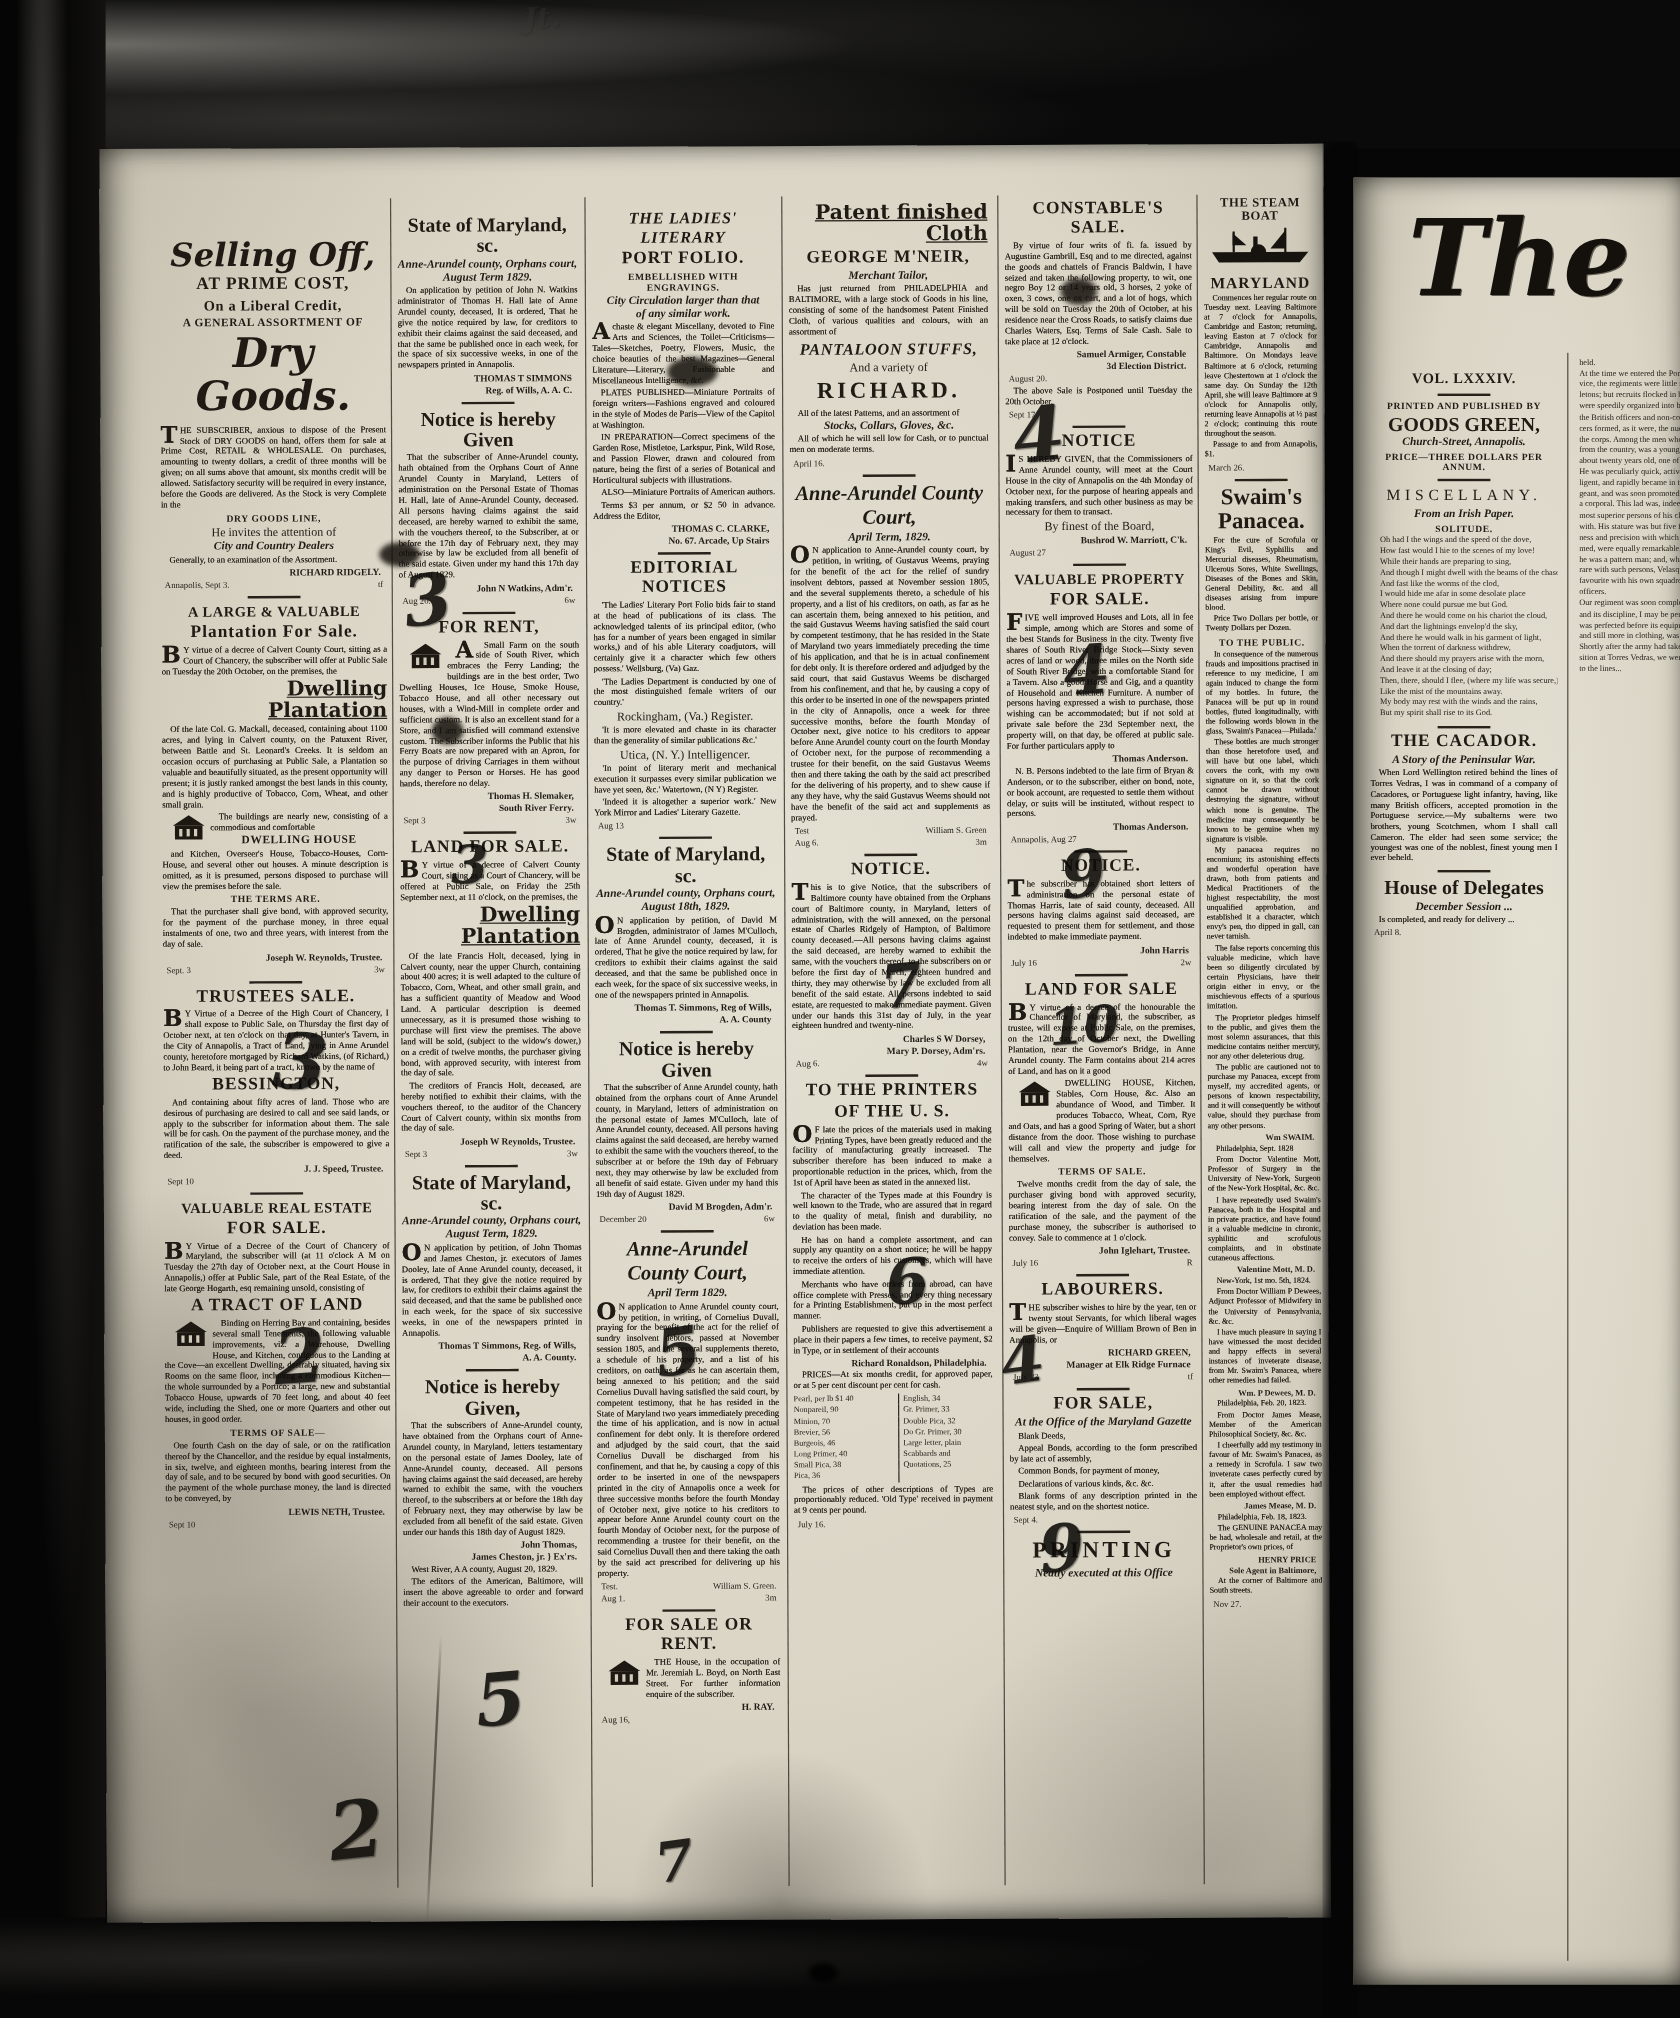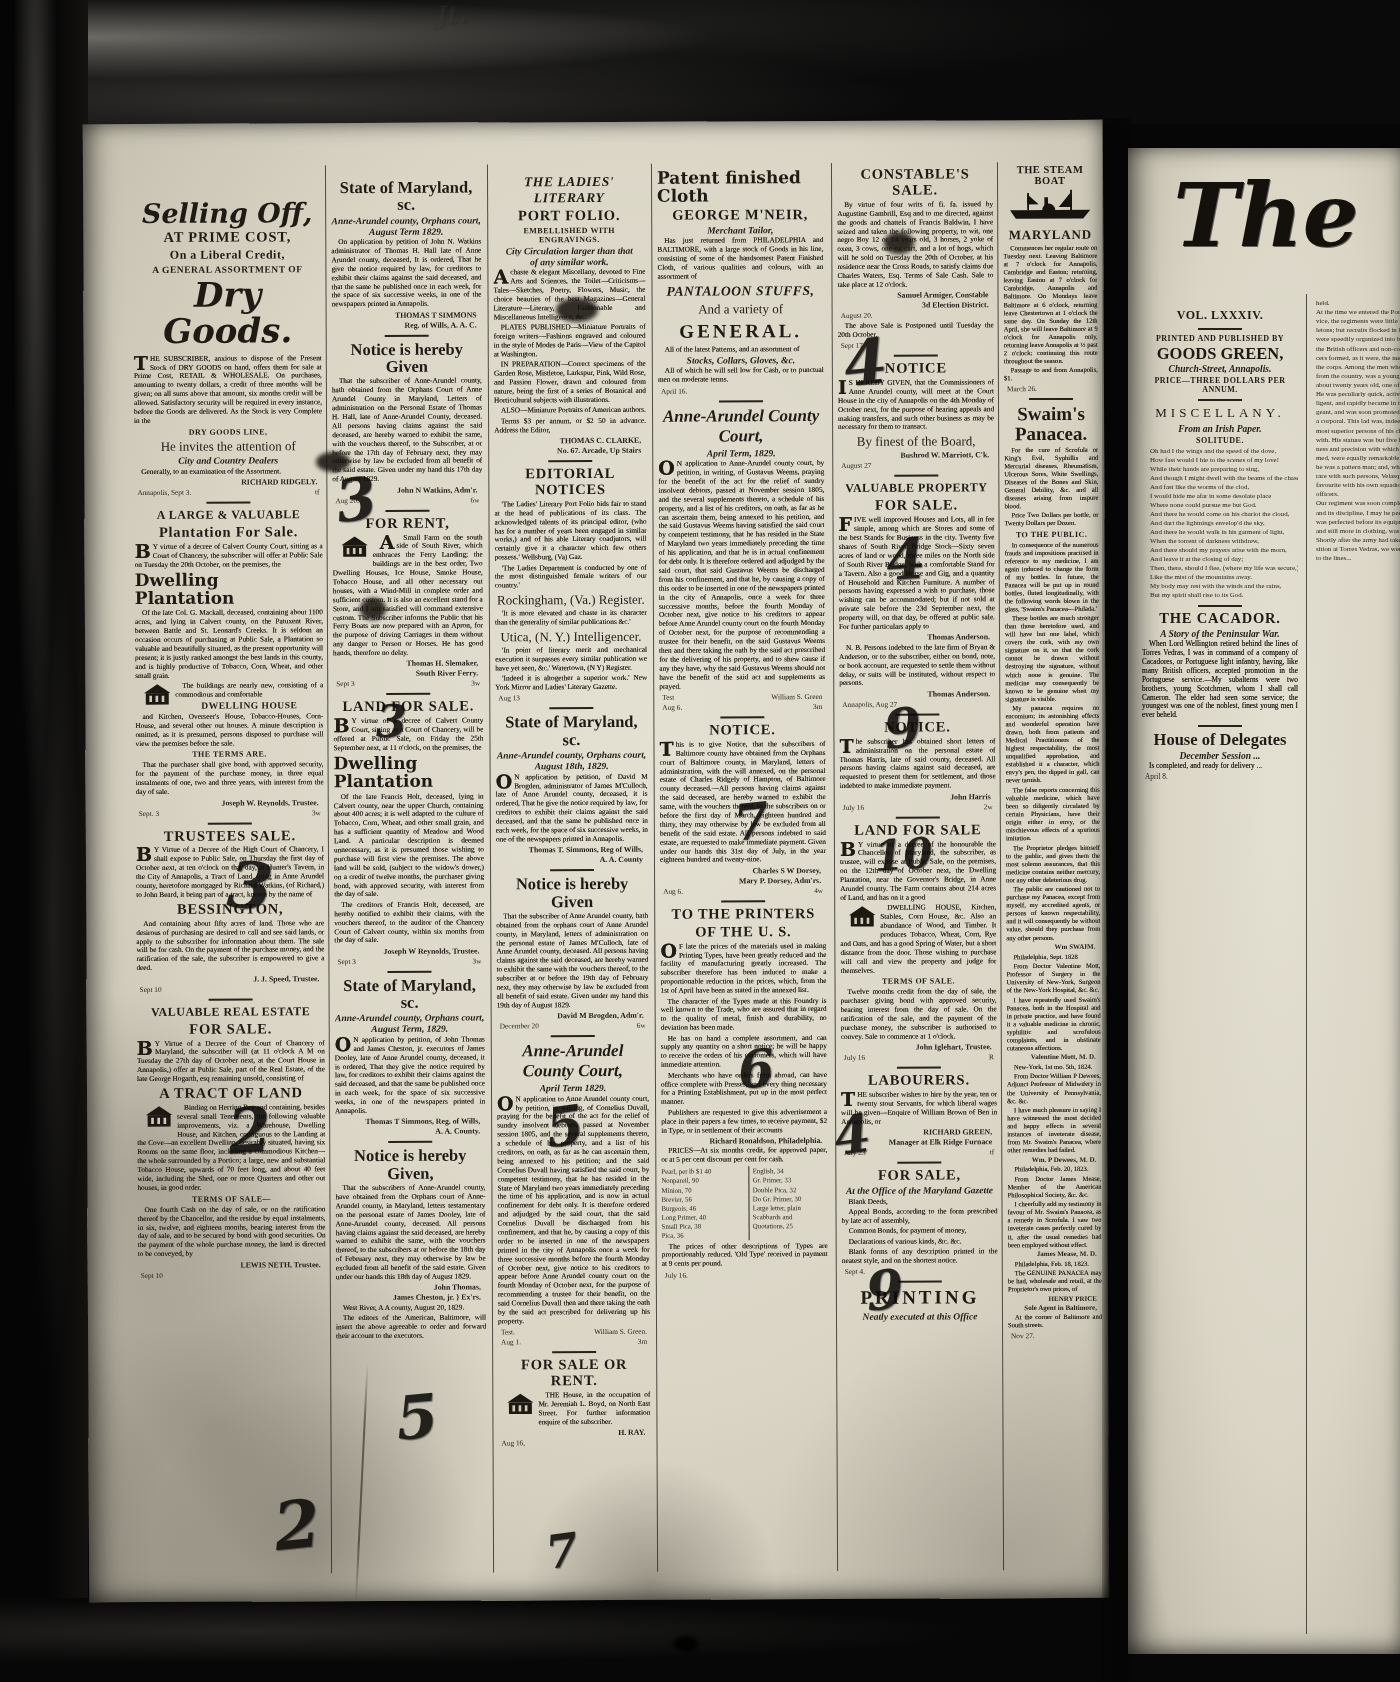--- a/index.html
+++ b/index.html
@@ -48,32 +48,32 @@
   .c6{left:920px;top:42px; width:94px; height:1428px;}
   .vrule{position:absolute;width:1px;background:#2c2721;top:42px;height:1408px;opacity:.8;}
   .vr1{left:242px}.vr2{left:404px}.vr3{left:568px}.vr4{left:748px}.vr5{left:914px}
 
   
   .article{margin-bottom:3px;}
   .b-h1 {font-family:"DejaVu Serif",serif;font-style:italic;font-weight:bold;font-size:27px;text-align:center;line-height:1.05;margin:2px 0;}
   .b-h1b{font-family:"DejaVu Serif",serif;font-style:italic;font-weight:bold;font-size:34px;text-align:center;line-height:1.05;margin:3px 0 5px;}
   .b-h1c{font-weight:bold;font-size:19px;letter-spacing:3px;text-align:center;margin:3px 0;}
   .b-h2 {font-weight:bold;font-size:14.5px;text-align:center;letter-spacing:.8px;line-height:1.1;margin:2px 0;}
-  .b-h2i{font-family:"DejaVu Serif",serif;font-weight:bold;font-size:17px;text-align:left;line-height:1.05;margin:2px 0;}
+  .b-h2i{font-family:"DejaVu Serif",serif;font-weight:bold;font-size:17px;text-align:right;line-height:1.05;margin:2px 0;text-decoration:underline;}
   .b-h2it{font-weight:bold;font-style:italic;font-size:13.5px;text-align:center;letter-spacing:.6px;margin:2px 0;}
   .b-h2sp{font-weight:normal;font-size:13px;letter-spacing:4px;text-align:center;margin:3px 0;}
   .b-h3 {font-weight:bold;font-size:12px;text-align:center;letter-spacing:.5px;margin:2px 0;}
   .b-h4 {font-weight:bold;font-size:9.5px;text-align:center;letter-spacing:.5px;margin:1px 0;}
   .b-hs {font-weight:bold;font-size:16.5px;text-align:center;line-height:1.05;margin:2px 0;}
   .b-hi {font-weight:bold;font-style:italic;font-size:17px;text-align:center;margin:2px 0;}
   .b-sub{font-weight:bold;font-size:8px;text-align:center;letter-spacing:.5px;margin:2px 0;}
   .b-subi{font-weight:bold;font-style:italic;font-size:9.5px;text-align:center;margin:1px 0;}
   .b-p,.b-ph,.b-pd{font-size:7.3px;line-height:1.22;text-align:justify;text-indent:7px;margin:1.5px 0;
       text-shadow:0 0 .5px rgba(35,28,20,.75);}
-  .b-pc{font-size:13px;text-align:center;margin:1.5px 0;}
+  .b-pc{font-size:10px;text-align:center;margin:1.5px 0;}
   .b-sig{font-size:7.8px;font-weight:bold;text-align:right;padding-right:5px;margin:1px 0;}
   .b-drow{display:flex;justify-content:space-between;font-size:7.3px;margin:1px 0;padding:0 3px;}
   .b-rule{width:44px;border-top:2px solid #27211a;margin:5px auto 4px;}
   .b-verse{font-size:6.9px;line-height:1.3;text-align:left;padding-left:8px;}
   .b-verse div{white-space:nowrap;}
   .b-frag{font-size:6.9px;line-height:1.32;text-align:left;}
   .b-frag div{white-space:nowrap;}
   .b-tbl{font-size:6.8px;line-height:1.35;margin:2px 0;}
   .b-tbl .trow{display:flex;}
   .b-tbl .tc0{width:53%;border-right:1px solid #2a2520;padding-right:3px;}
@@ -350,21 +350,21 @@
       </div>
     </div>
   <div class="col c4" id="col-3">
       <div class="article">
         <div class="b-h2i">Patent finished Cloth</div>
         <div class="b-h2">GEORGE M'NEIR,</div>
         <div class="b-subi">Merchant Tailor,</div>
         <div class="b-p">Has just returned from PHILADELPHIA and BALTIMORE, with a large stock of Goods in his line, consisting of some of the handsomest Patent Finished Cloth, of various qualities and colours, with an assortment of</div>
         <div class="b-h2it">PANTALOON STUFFS,</div>
         <div class="b-pc">And a variety of</div>
-        <div class="b-h1c">GENERAL.</div>
+        <div class="b-h1c">RICHARD.</div>
         <div class="b-p">All of the latest Patterns, and an assortment of</div>
         <div class="b-subi">Stocks, Collars, Gloves, &amp;c.</div>
         <div class="b-p">All of which he will sell low for Cash, or to punctual men on moderate terms.</div>
         <div class="b-drow">
           <span>April 16.</span>
           <span></span>
         </div>
         <div class="b-rule"></div>
       </div>
       <div class="article">

